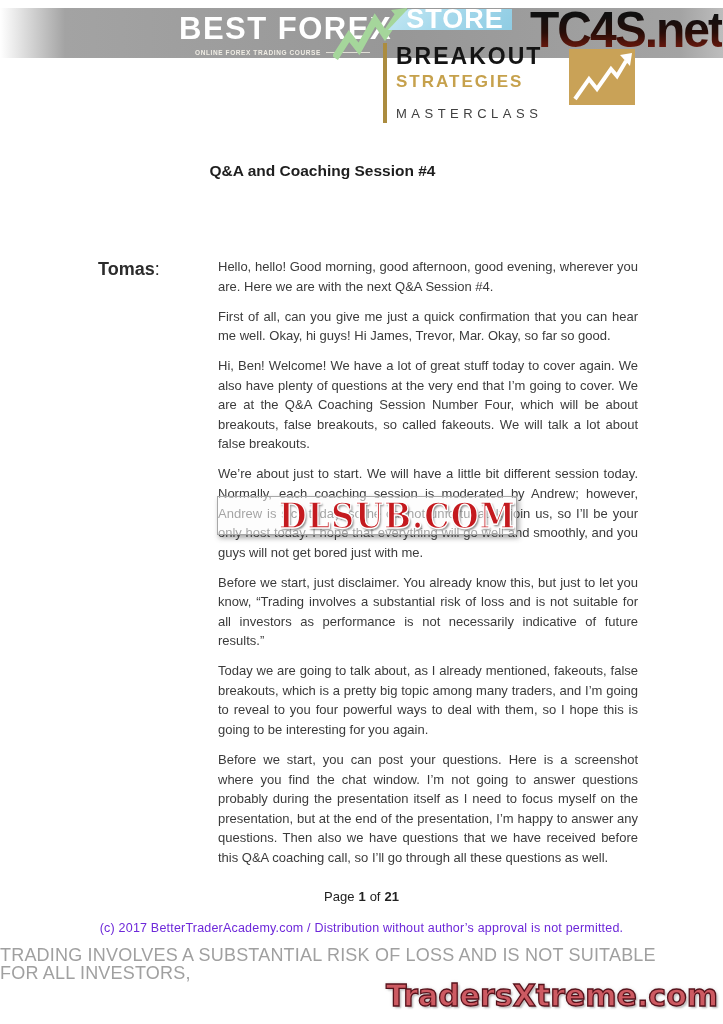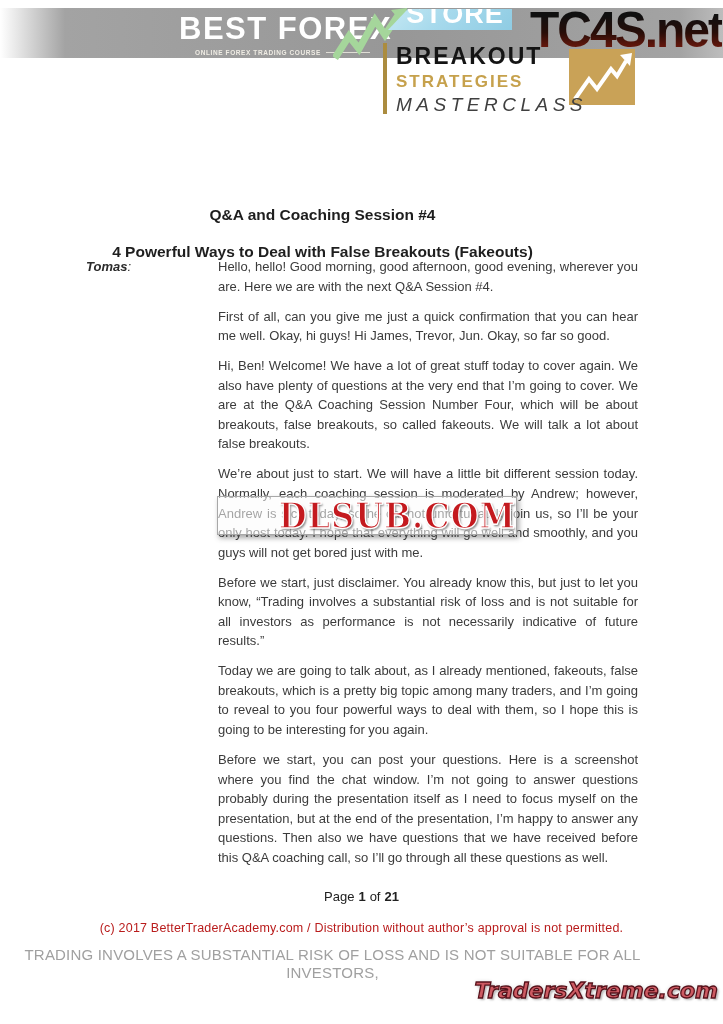--- a/index.html
+++ b/index.html
@@ -19,41 +19,41 @@
   .bf-tagline{
     position:absolute;left:195px;top:49px;display:flex;align-items:center;
     color:#efece4;font-size:6.5px;letter-spacing:0.6px;font-weight:bold;white-space:nowrap;
   }
   .bf-tagline .tagline-line{display:inline-block;width:44px;height:0;border-top:1px solid #e0ded6;margin-left:5px;}
   .zigzag{position:absolute;left:333px;top:8px;}
   .ribbon{
     position:absolute;left:388px;top:9px;width:124px;height:21px;
     background:linear-gradient(135deg,#c4e8f3 0%,#a6d9ec 45%,#8fcce3 100%);
     clip-path:polygon(16% 0,100% 0,100% 100%,0% 100%);
-    display:flex;align-items:flex-end;justify-content:center;
+    display:flex;align-items:center;justify-content:center;
   }
   .ribbon-text{color:#ffffff;font-size:27px;font-weight:bold;letter-spacing:1px;padding-left:10px;}
   .tc4s{
     position:absolute;right:1px;top:1px;font-size:48px;font-weight:bold;
     letter-spacing:-2px;white-space:nowrap;transform:scaleY(1.04);transform-origin:top right;
     color:#43100a;
     background:linear-gradient(to bottom,#101010 25%,#270d08 55%,#7e1b0e 90%);
     -webkit-background-clip:text;background-clip:text;-webkit-text-fill-color:transparent;
   }
   .gold-sq{position:absolute;left:569px;top:49px;width:66px;height:56px;background:#c9a257;}
   .program{position:absolute;left:383px;top:43px;border-left:4px solid #ab8c3f;padding-left:9px;}
   .program-l1{font-size:23px;font-weight:bold;color:#141414;letter-spacing:2px;line-height:26px;}
   .program-l2{font-size:17px;font-weight:bold;color:#c6a14c;letter-spacing:2px;line-height:25px;}
-  .program-l3{font-size:19px;color:#404040;letter-spacing:4.5px;line-height:18px;margin-top:2px;font-style:italic;}
+  .program-l3{font-size:13px;color:#404040;letter-spacing:4.5px;line-height:18px;margin-top:11px;}
   
-  .doc-title{position:absolute;left:0;width:645px;text-align:center;font-weight:bold;color:#1e1e1e;font-size:15.5px;margin-top:44px;}
+  .doc-title{position:absolute;left:0;width:645px;text-align:center;font-weight:bold;color:#1e1e1e;font-size:15.5px;}
   .t1{top:162px;}
   .t2{top:199px;}
   
-  .speaker{position:absolute;left:86px;top:259px;font-size:13px;color:#2c2c2c;font-style:italic;}
+  .speaker{position:absolute;left:98px;top:259px;font-size:18px;color:#2c2c2c;}
   .speaker b{font-weight:bold;}
   .body-col{position:absolute;left:218px;top:257px;width:420px;}
   .body-col p{
     margin:0 0 10.5px 0;text-align:justify;font-size:13px;line-height:19.55px;color:#3b3b3b;
   }
   
   .wm{
     position:absolute;left:217px;top:496px;width:298px;height:37px;
     background:rgba(252,252,252,0.55);border:1px solid #a8a8a8;
     box-shadow:2px 3px 5px rgba(60,60,60,0.45);
@@ -63,28 +63,27 @@
     font-family:"DejaVu Serif",serif;font-weight:bold;font-size:32px;letter-spacing:1px;
     color:#c41a1f;-webkit-text-stroke:1.3px #ffffff;
     text-shadow:1.5px 2px 2px rgba(80,80,80,0.65);
     transform:scaleY(1.08);white-space:nowrap;
   }
   
   .pageline{position:absolute;left:0;top:889px;width:723px;text-align:center;font-size:13px;color:#212121;}
   .pageline span{display:inline;}
   .pageline .sp{display:inline-block;width:4px;}
   .pageline b{font-weight:bold;}
-  .copyright{position:absolute;left:0;top:921px;width:723px;text-align:center;font-size:12.5px;color:#b91c1c;letter-spacing:0.2px;}
-  .disclaimer{position:absolute;left:0;top:946px;width:665px;text-align:center;font-size:15px;color:#a0a0a0;line-height:18px;letter-spacing:0.2px;}
+  .copyright{position:absolute;left:0;top:921px;width:723px;text-align:center;font-size:12.5px;color:#6d28d9;letter-spacing:0.2px;}
+  .disclaimer{position:absolute;left:0;top:946px;width:665px;text-align:left;font-size:18px;color:#a0a0a0;line-height:18px;letter-spacing:0.2px;}
   .tx-badge{
     position:absolute;right:5px;top:978px;font-family:"DejaVu Sans",sans-serif;
-    font-size:22px;font-weight:bold;white-space:nowrap;
+    font-size:30px;font-weight:bold;white-space:nowrap;
     color:#cd5a62;-webkit-text-stroke:1.3px #551019;
     text-shadow:0 0 4px #d0d0d0,2px 2px 2px #b8b8b8;
-    font-style:italic;
   }
 </style>
 </head>
 <body>
 
 <div class="page">
 
   <div class="band"></div>
 
   <div class="bf-title">BEST FOREX</div>
@@ -112,27 +111,26 @@
     </svg>
   </div>
 
   <div class="program">
     <div class="program-l1">BREAKOUT</div>
     <div class="program-l2">STRATEGIES</div>
     <div class="program-l3">MASTERCLASS</div>
   </div>
 
   <div class="doc-title t1">Q&amp;A and Coaching Session #4</div>
-  <div class="doc-title t2">4 Powerful Ways to Deal with False Breakouts (Fakeouts)</div>
 
   <div class="speaker"><b>Tomas</b><span>:</span></div>
 
   <div class="body-col">
     <p>Hello, hello! Good morning, good afternoon, good evening, wherever you are. Here we are with the next Q&amp;A Session #4.</p>
-    <p>First of all, can you give me just a quick confirmation that you can hear me well. Okay, hi guys! Hi James, Trevor, Jun. Okay, so far so good.</p>
+    <p>First of all, can you give me just a quick confirmation that you can hear me well. Okay, hi guys! Hi James, Trevor, Mar. Okay, so far so good.</p>
     <p>Hi, Ben! Welcome! We have a lot of great stuff today to cover again. We also have plenty of questions at the very end that I’m going to cover. We are at the Q&amp;A Coaching Session Number Four, which will be about breakouts, false breakouts, so called fakeouts. We will talk a lot about false breakouts.</p>
     <p>We’re about just to start. We will have a little bit different session today. Normally, each coaching session is moderated by Andrew; however, Andrew is sick today, so he cannot unfortunately join us, so I’ll be your only host today. I hope that everything will go well and smoothly, and you guys will not get bored just with me.</p>
     <p>Before we start, just disclaimer. You already know this, but just to let you know, “Trading involves a substantial risk of loss and is not suitable for all investors as performance is not necessarily indicative of future results.”</p>
     <p>Today we are going to talk about, as I already mentioned, fakeouts, false breakouts, which is a pretty big topic among many traders, and I’m going to reveal to you four powerful ways to deal with them, so I hope this is going to be interesting for you again.</p>
     <p>Before we start, you can post your questions. Here is a screenshot where you find the chat window. I’m not going to answer questions probably during the presentation itself as I need to focus myself on the presentation, but at the end of the presentation, I’m happy to answer any questions. Then also we have questions that we have received before this Q&amp;A coaching call, so I’ll go through all these questions as well.</p>
   </div>
 
   <div class="wm">
     <span class="wm-text">DLSUB.COM</span>
   </div>

